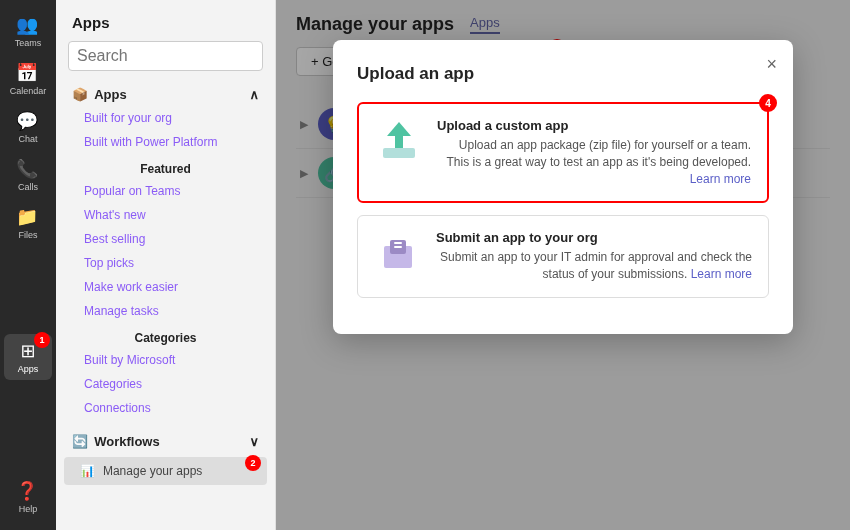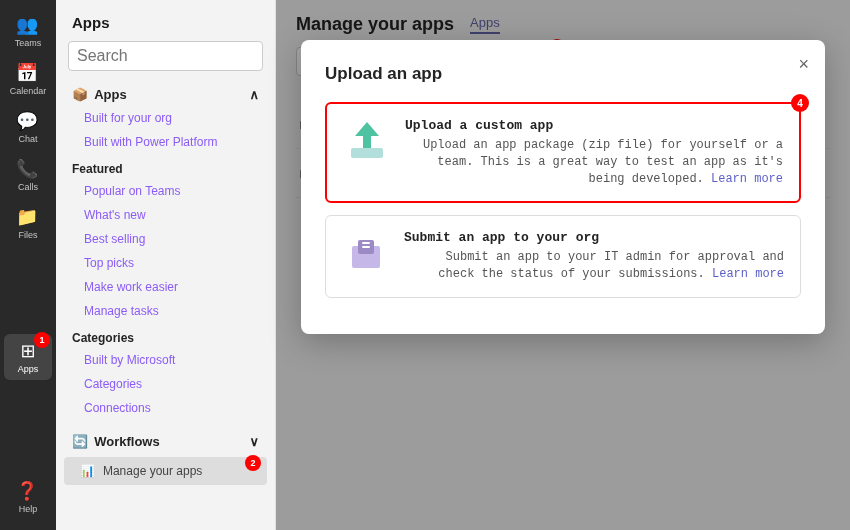--- a/index.html
+++ b/index.html
@@ -95,20 +95,21 @@
       padding: 5px 16px 5px 28px;
       font-size: 12px;
       color: #8b5cf6;
       cursor: pointer;
     }
     .sidebar-section-label {
       padding: 8px 16px 3px;
       font-size: 12px;
       font-weight: 600;
       color: #242424;
+      text-align: center;
     }
     .sidebar-bottom-item {
       display: flex;
       align-items: center;
       gap: 8px;
       padding: 7px 16px;
       font-size: 12px;
       color: #444;
       cursor: pointer;
       position: relative;
@@ -183,21 +184,21 @@
       background: rgba(0,0,0,0.35);
       display: flex;
       align-items: flex-start;
       justify-content: center;
       padding-top: 40px;
       z-index: 100;
     }
     .modal {
       background: #fff;
       border-radius: 8px;
-      width: 524px;
+      width: 460px;
       padding: 24px;
       position: relative;
       box-shadow: 0 8px 32px rgba(0,0,0,0.25);
     }
     .modal-title {
       font-size: 17px;
       font-weight: 600;
       color: #242424;
       margin-bottom: 18px;
     }
@@ -213,21 +214,20 @@
 
     .modal-card {
       border: 1px solid #ddd;
       border-radius: 6px;
       padding: 14px 16px;
       display: flex;
       align-items: flex-start;
       gap: 14px;
       margin-bottom: 12px;
       cursor: pointer;
-      font-family: Liberation Mono, monospace;
     }
     .modal-card.highlighted {
       border: 2px solid red;
     }
 
     .card-icon-upload {
       width: 48px; height: 48px;
       flex-shrink: 0;
       display: flex;
       align-items: center;

